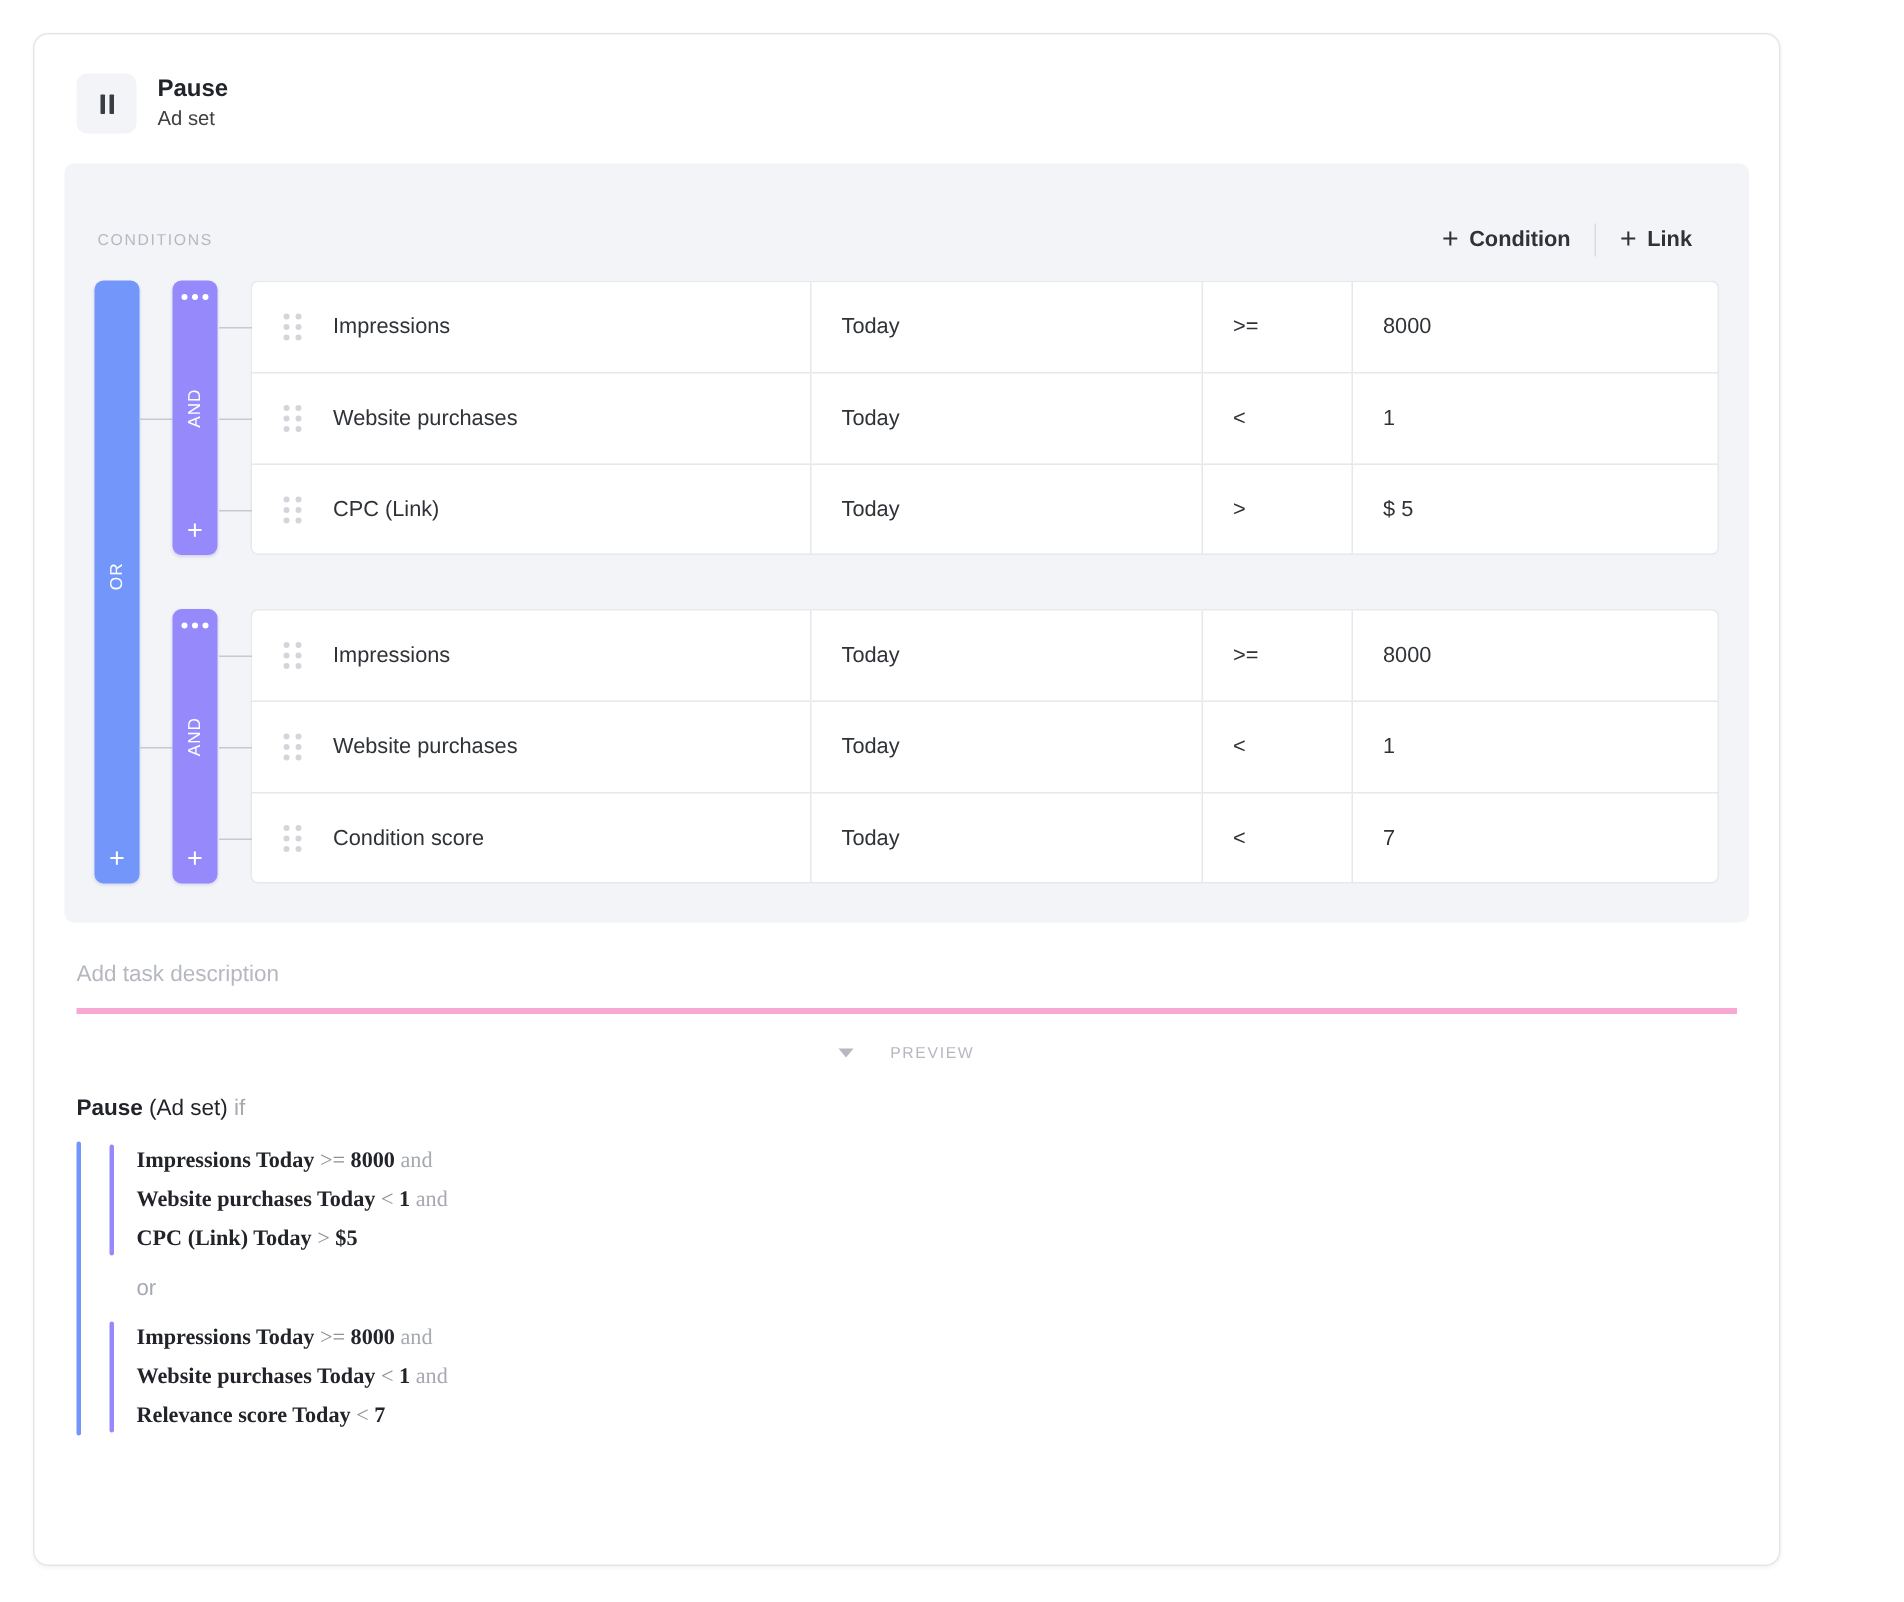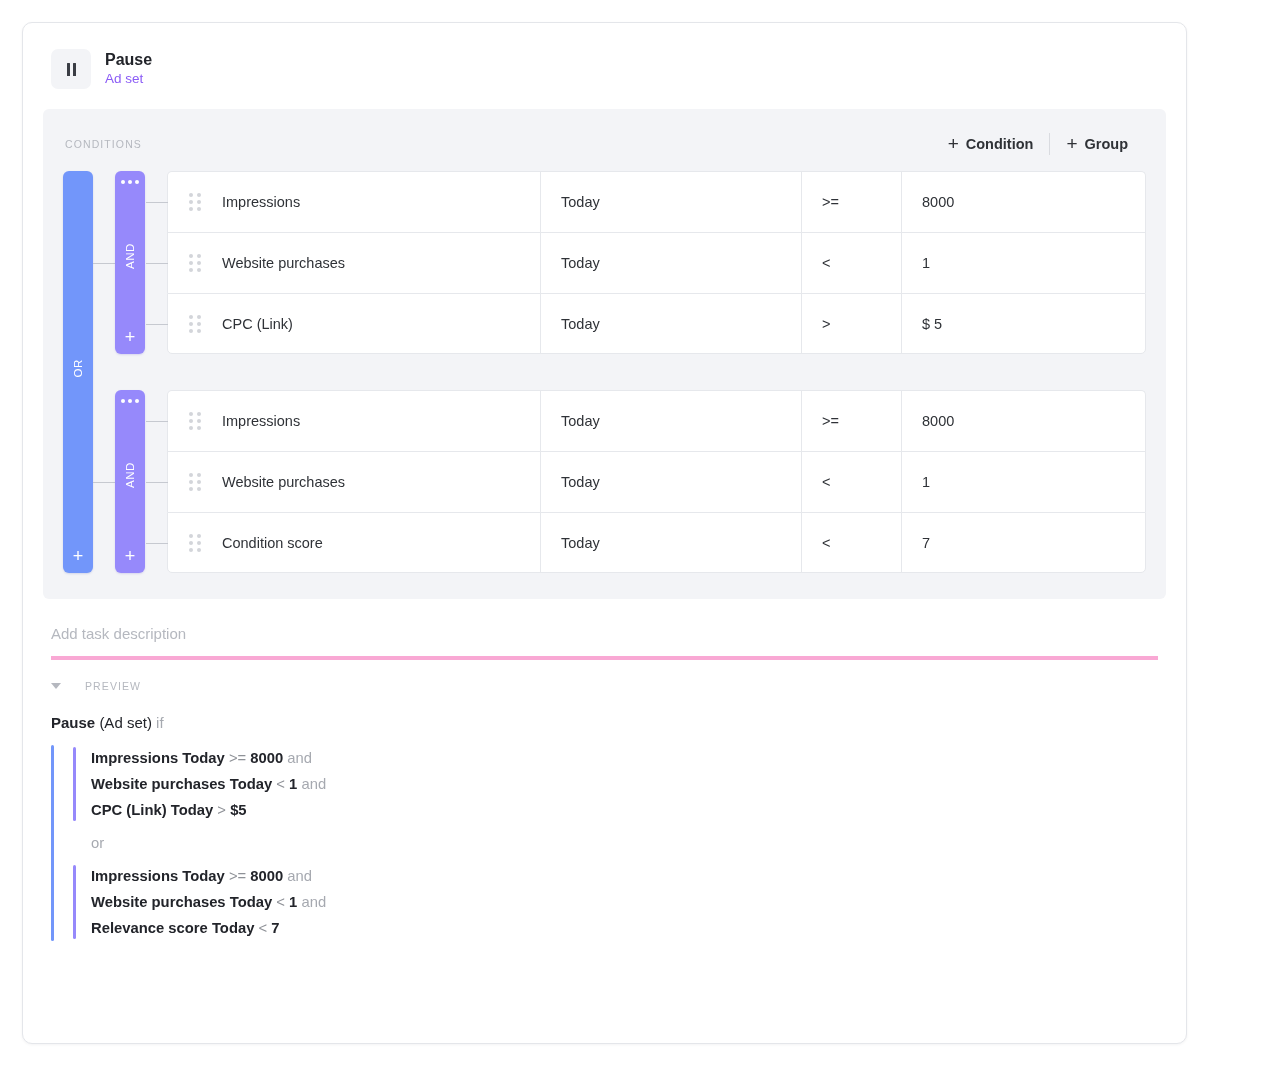--- a/index.html
+++ b/index.html
@@ -53,36 +53,37 @@
   }
   .task-titles { display: flex; flex-direction: column; gap: 1px; }
   .task-title {
     font-size: 16px;
     font-weight: bold;
     color: #22242a;
     line-height: 19px;
   }
   .task-subtitle {
     font-size: 13.5px;
-    color: #8b5cf6;
+    color: #404040;
     line-height: 18px;
   }
 
   
   .conditions-panel {
     margin: 0 20px;
     background: #f3f4f7;
     border-radius: 6px;
     padding: 18px 20px 26px 20px;
   }
   .conditions-bar {
     display: flex;
     align-items: center;
     justify-content: space-between;
     padding: 6px 2px 16px 2px;
+    margin-top: 16px;
   }
   .conditions-label {
     font-size: 10.5px;
     letter-spacing: 1.1px;
     color: #b5b8bf;
     font-weight: normal;
   }
   .conditions-actions {
     display: flex; align-items: center;
   }
@@ -268,20 +269,21 @@
     padding: 0 0 14px 0;
     background: transparent;
   }
   .desc-input::placeholder { color: #b5b8bf; }
 
   .preview-toggle {
     display: flex; align-items: center; gap: 24px;
     padding: 20px 0 0 0;
     cursor: pointer;
     user-select: none;
+    justify-content: center;
   }
   .tri-down {
     width: 0; height: 0;
     border-left: 5px solid transparent;
     border-right: 5px solid transparent;
     border-top: 6px solid #b5b8bf;
   }
   .preview-label {
     font-size: 10.5px;
     letter-spacing: 1.1px;
@@ -302,20 +304,21 @@
   .preview-or-bar {
     position: absolute;
     left: 0; top: 0; bottom: 0;
     width: 3px;
     background: #7296fa;
     border-radius: 2px;
   }
   .preview-group {
     position: relative;
     padding-left: 24px;
+    font-family: Liberation Serif, serif;
   }
   .preview-and-bar {
     position: absolute;
     left: 6px; top: 2px; bottom: 2px;
     width: 3px;
     background: #9689fb;
     border-radius: 2px;
   }
   .preview-line {
     font-size: 14.8px;
@@ -356,21 +359,21 @@
       <div class="conditions-bar">
         <div class="conditions-label">CONDITIONS</div>
         <div class="conditions-actions">
           <div class="cond-action">
             <span class="plus">+</span>
             <span>Condition</span>
           </div>
           <div class="cond-divider"></div>
           <div class="cond-action">
             <span class="plus">+</span>
-            <span>Group</span>
+            <span>Link</span>
           </div>
         </div>
       </div>
 
       <div class="builder">
 
         <div class="or-col">
           <div class="or-bar">
             <span style="height:8px"></span>
             <span class="vtext">OR</span>

